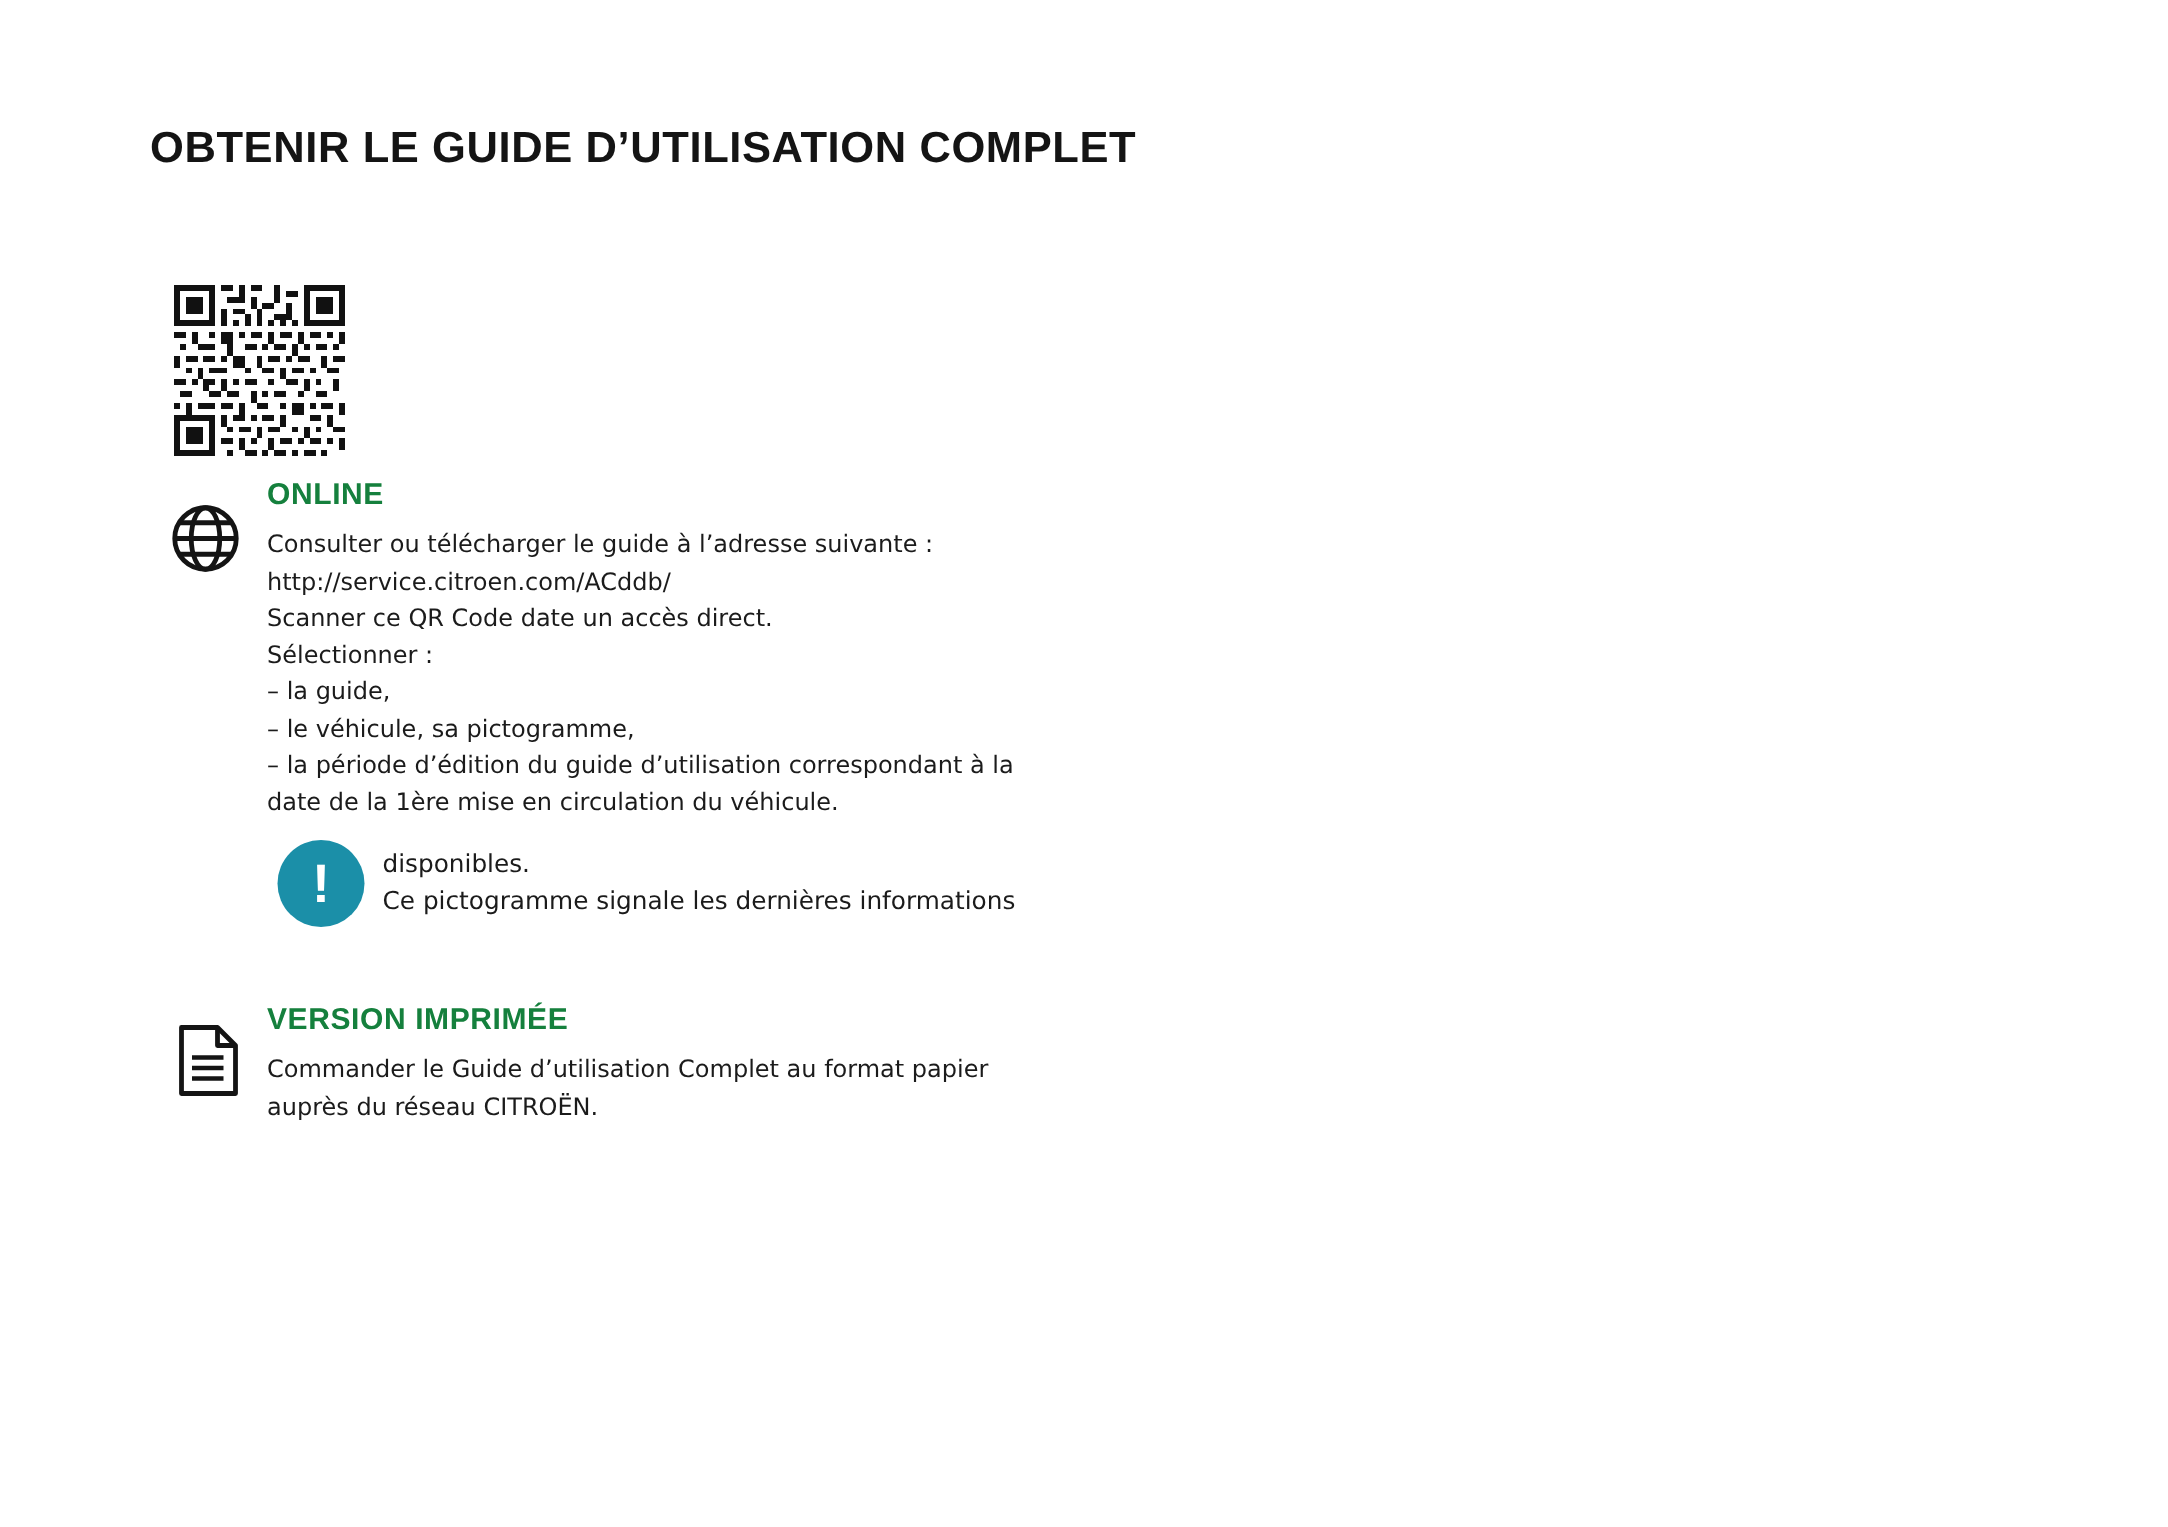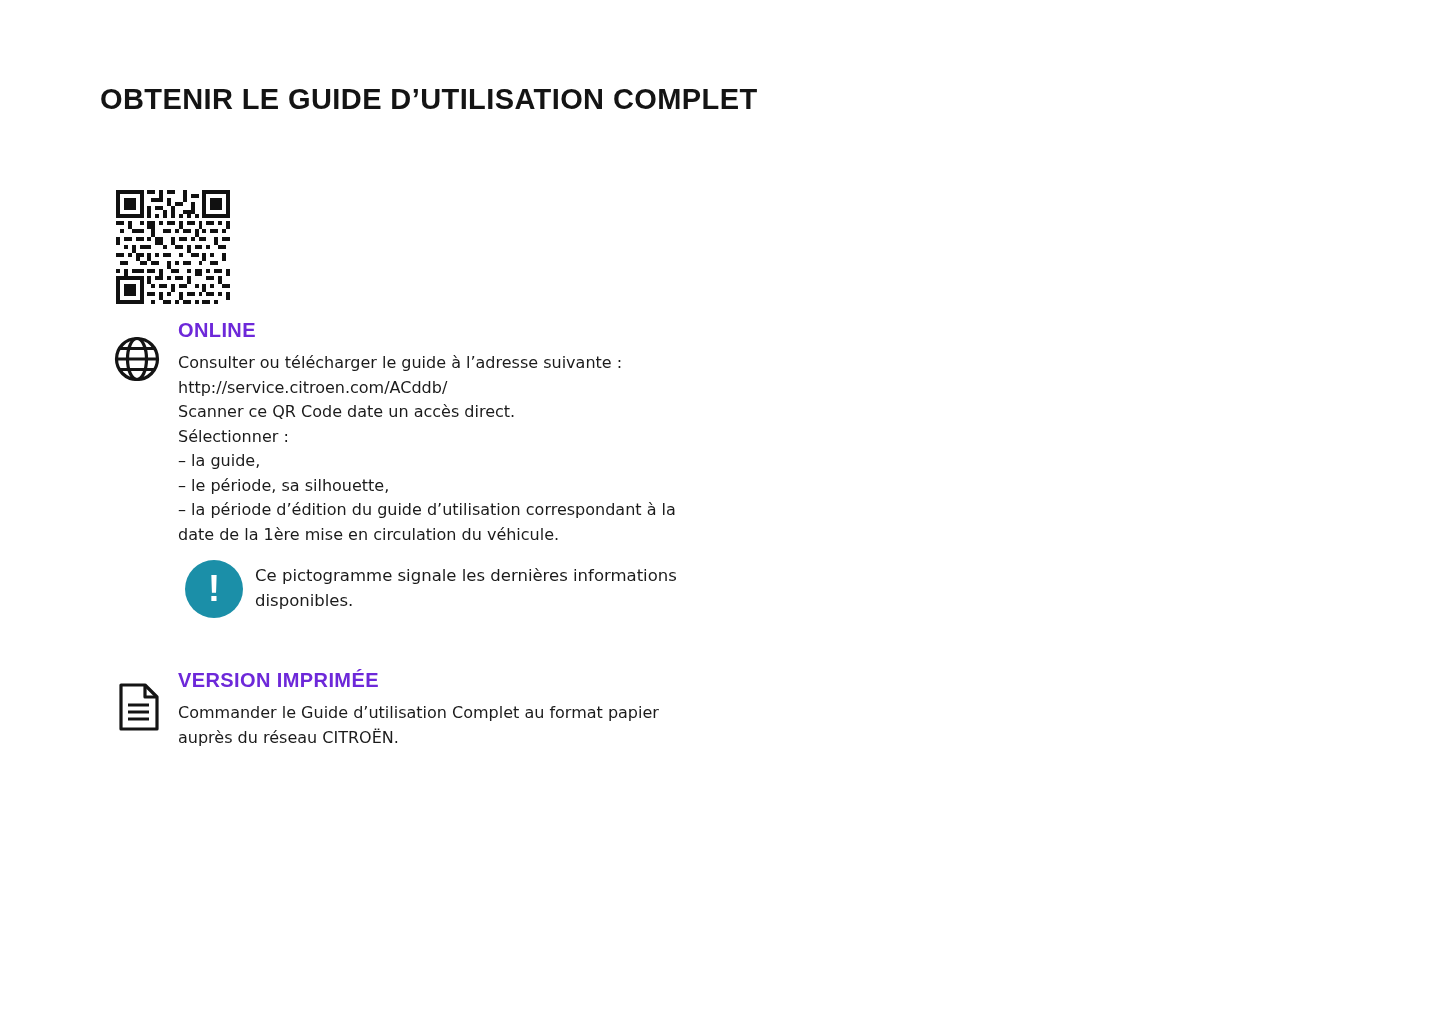--- a/index.html
+++ b/index.html
@@ -80,21 +80,21 @@
   .sect-body {
     margin-left: 78px;
   }
 
   .sect-heading {
     font-family: "Liberation Sans", sans-serif;
     font-weight: bold;
     font-size: 20px;
     letter-spacing: 0.4px;
     text-transform: uppercase;
-    color: #6d28d9;
+    color: #15803d;
     margin: 0 0 9px 0;
     line-height: 24px;
   }
 
   .sect-line {
     font-family: "DejaVu Sans", sans-serif;
     font-size: 16px;
     line-height: 24.5px;
     color: #1b1b1b;
   }
@@ -318,31 +318,31 @@
         <line x1="6" y1="33.5" x2="40" y2="33.5" stroke="#141414" stroke-width="3.2"></line>
       </svg>
     </span>
     <div class="sect-body">
       <h2 class="sect-heading">ONLINE</h2>
       <div class="sect-line">Consulter ou télécharger le guide à l’adresse suivante :</div>
       <div class="sect-line">http://service.citroen.com/ACddb/</div>
       <div class="sect-line">Scanner ce QR Code date un accès direct.</div>
       <div class="sect-line">Sélectionner :</div>
       <div class="sect-line">– la guide,</div>
-      <div class="sect-line">– le période, sa silhouette,</div>
+      <div class="sect-line">– le véhicule, sa pictogramme,</div>
       <div class="sect-line">– la période d’édition du guide d’utilisation correspondant à la</div>
       <div class="sect-line">date de la 1ère mise en circulation du véhicule.</div>
     </div>
   </section>
 
   <div class="note-block">
     <div class="note-badge">!</div>
     <div class="note-text">
+      <div>disponibles.</div>
       <div>Ce pictogramme signale les dernières informations</div>
-      <div>disponibles.</div>
     </div>
   </div>
 
   <section class="section-print">
     <span class="sect-icon-doc">
       <svg width="42" height="48" viewBox="0 0 42 48">
         <path d="M3 2 H27 L39 14 V46 H3 Z" fill="none" stroke="#141414" stroke-width="3.2" stroke-linejoin="round"></path>
         <path d="M27 2 V14 H39" fill="none" stroke="#141414" stroke-width="3.2" stroke-linejoin="round"></path>
         <line x1="10" y1="22" x2="31" y2="22" stroke="#141414" stroke-width="3"></line>
         <line x1="10" y1="29" x2="31" y2="29" stroke="#141414" stroke-width="3"></line>

